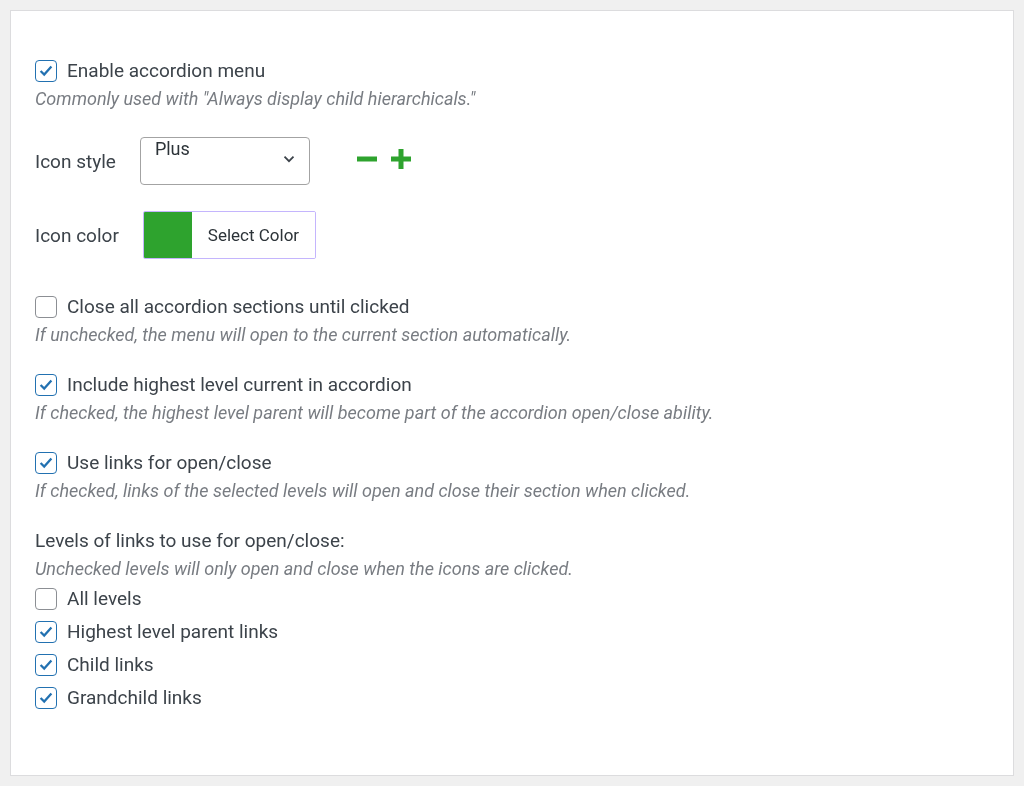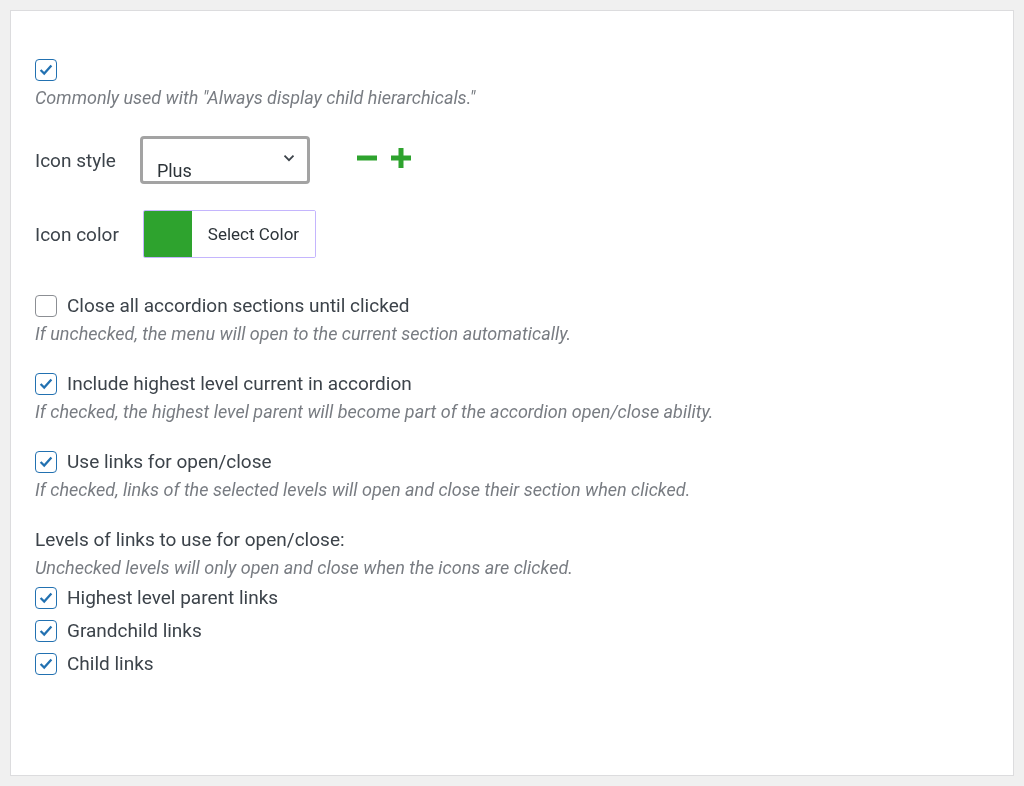--- a/index.html
+++ b/index.html
@@ -73,26 +73,26 @@
     .field-label {
       color: #3c434a;
     }
     .select-wrap {
       position: relative;
       display: inline-block;
     }
     .select-box {
       width: 170px;
       height: 48px;
-      border: 3px solid #a3a3a3;
+      border: 1px solid #a3a3a3;
       border-radius: 4px;
       background: #fff;
       padding: 0 40px 0 14px;
       display: flex;
-      align-items: flex-end;
+      align-items: flex-start;
       font-size: 18px;
       color: #2c3338;
       cursor: pointer;
     }
     .select-chevron {
       position: absolute;
       right: 12px;
       top: 50%;
       transform: translateY(-50%);
       pointer-events: none;
@@ -138,20 +138,21 @@
 <body>
 
 <div class="panel">
 
   <div class="row">
     <span class="checkbox checked">
       <svg viewBox="0 0 20 20">
           <path fill="none" stroke="#2271b1" stroke-width="2.5" d="M4 10l4 4 8-9"></path>
         </svg>
     </span>
+    <span class="cb-label">Enable accordion menu</span>
   </div>
   <div class="helper">Commonly used with "Always display child hierarchicals."</div>
 
   <div class="field-row">
     <span class="field-label">Icon style</span>
     <div class="select-wrap">
       <div class="select-box">
         <span>Plus</span>
       </div>
       <span class="select-chevron">
@@ -211,38 +212,44 @@
     </span>
     <span class="cb-label">Use links for open/close</span>
   </div>
   <div class="helper">If checked, links of the selected levels will open and close their section when clicked.</div>
 
   <div class="levels-heading">Levels of links to use for open/close:</div>
   <div class="helper-tight">Unchecked levels will only open and close when the icons are clicked.</div>
 
   <div class="levels-list">
     <div class="row">
+      <span class="checkbox">
+        
+      </span>
+      <span class="cb-label">All levels</span>
+    </div>
+    <div class="row">
       <span class="checkbox checked">
         <svg viewBox="0 0 20 20">
             <path fill="none" stroke="#2271b1" stroke-width="2.5" d="M4 10l4 4 8-9"></path>
           </svg>
       </span>
       <span class="cb-label">Highest level parent links</span>
     </div>
     <div class="row">
       <span class="checkbox checked">
         <svg viewBox="0 0 20 20">
             <path fill="none" stroke="#2271b1" stroke-width="2.5" d="M4 10l4 4 8-9"></path>
           </svg>
       </span>
-      <span class="cb-label">Grandchild links</span>
+      <span class="cb-label">Child links</span>
     </div>
     <div class="row">
       <span class="checkbox checked">
         <svg viewBox="0 0 20 20">
             <path fill="none" stroke="#2271b1" stroke-width="2.5" d="M4 10l4 4 8-9"></path>
           </svg>
       </span>
-      <span class="cb-label">Child links</span>
+      <span class="cb-label">Grandchild links</span>
     </div>
   </div>
 
 </div>
 
 </body></html>

